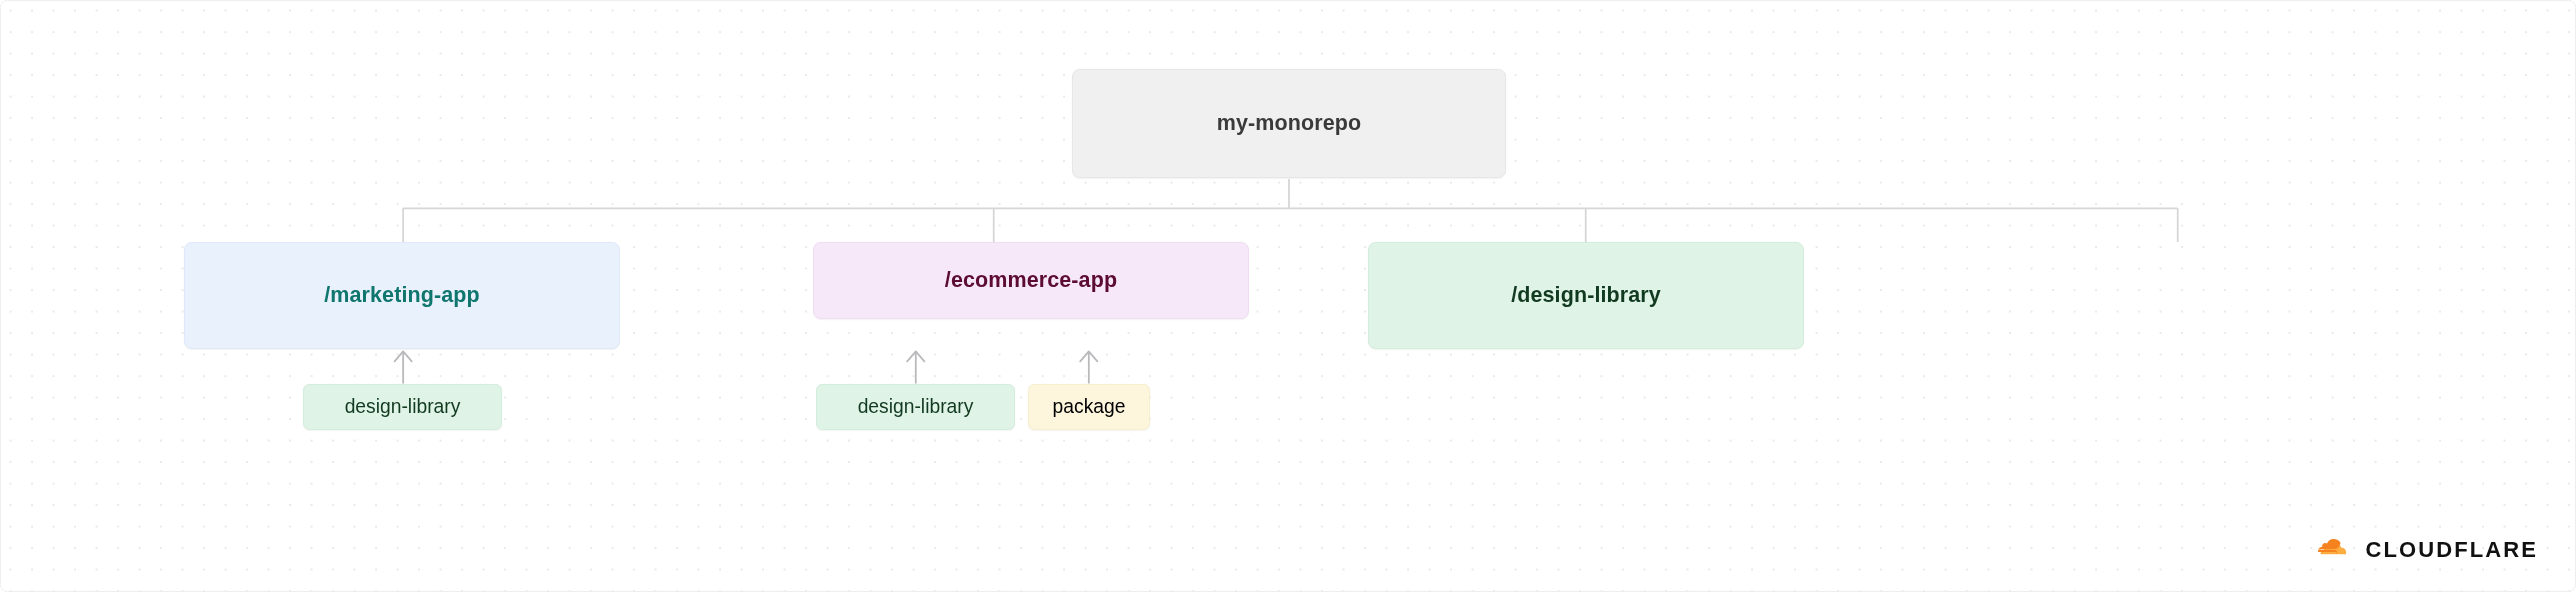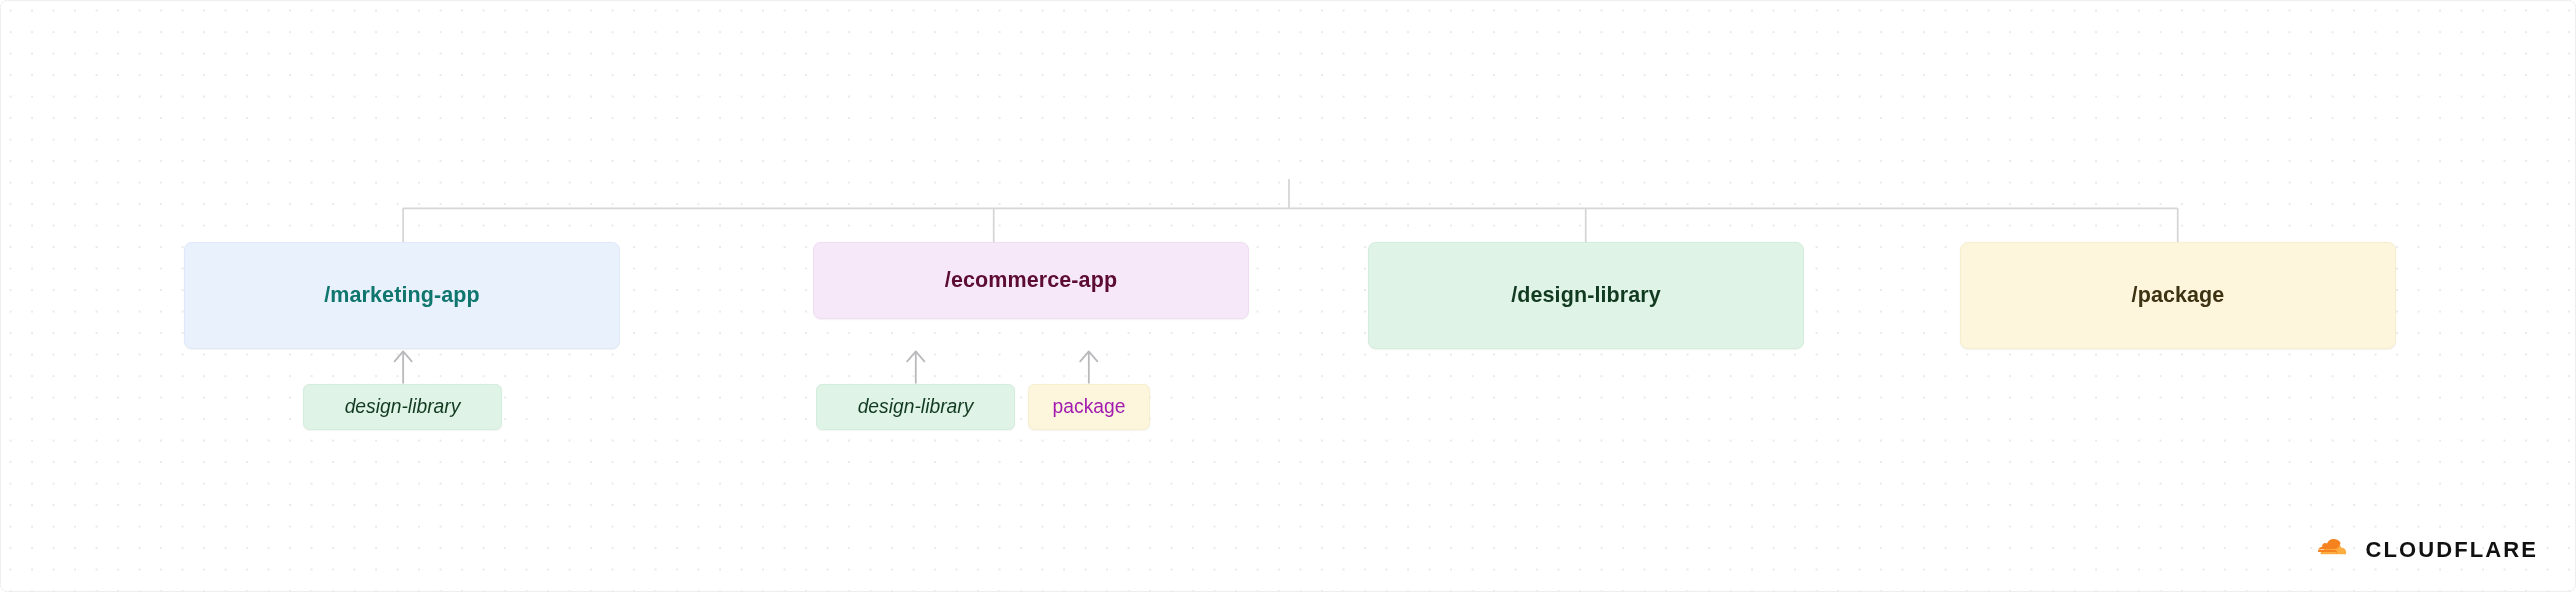--- a/index.html
+++ b/index.html
@@ -76,24 +76,24 @@
     border-radius: 6.4px;
     border: 0.7px solid rgba(0,0,0,0.04);
     box-shadow: 0 0.7px 1.4px rgba(16,24,40,0.045);
   }
   .chip-label {
     font-weight: normal;
     font-size: 19.3px;
     line-height: 1.2;
     white-space: nowrap;
   }
-  .chip.green  { background: #dff4e6; border-color: #d3eddc; font-style: italic; }
+  .chip.green  { background: #dff4e6; border-color: #d3eddc; }
   .chip.green .chip-label  { color: #123a20; }
   .chip.yellow { background: #fdf6dd; border-color: #f7eecd; }
-  .chip.yellow .chip-label { color: #a21caf; }
+  .chip.yellow .chip-label { color: #000000; }
 
   
   #brand {
     position: absolute;
     right: 37px;
     bottom: 30px;
     display: flex;
     align-items: center;
     gap: 10px;
   }
@@ -129,36 +129,36 @@
       <path d="M549,504 L561,490 L573,504" stroke-linecap="round" stroke-linejoin="round"></path>
 
       <path d="M1278,535 L1278,492"></path>
       <path d="M1266,504 L1278,490 L1290,504" stroke-linecap="round" stroke-linejoin="round"></path>
 
       <path d="M1520,535 L1520,492"></path>
       <path d="M1508,504 L1520,490 L1532,504" stroke-linecap="round" stroke-linejoin="round"></path>
     </g>
   </svg>
 
+  <div class="node root" style="left:1071px; top:68px; width:434px; height:109px;">
+    <span class="node-label">my-monorepo</span>
+  </div>
 
   <div class="node blue" style="left:183px; top:241px; width:436px; height:107px;">
     <span class="node-label">/marketing-app</span>
   </div>
 
   <div class="node pink" style="left:812px; top:241px; width:436px; height:77px;text-align:right;">
     <span class="node-label">/ecommerce-app</span>
   </div>
 
   <div class="node green" style="left:1367px; top:241px; width:436px; height:107px;text-align:center;">
     <span class="node-label">/design-library</span>
   </div>
 
-  <div class="node yellow" style="left:1959px; top:241px; width:436px; height:107px;">
-    <span class="node-label">/package</span>
-  </div>
 
   <div class="chip green" style="left:302px; top:383px; width:199px; height:46px;">
     <span class="chip-label">design-library</span>
   </div>
 
   <div class="chip green" style="left:815px; top:383px; width:199px; height:46px;">
     <span class="chip-label">design-library</span>
   </div>
 
   <div class="chip yellow" style="left:1027px; top:383px; width:122px; height:46px;">

